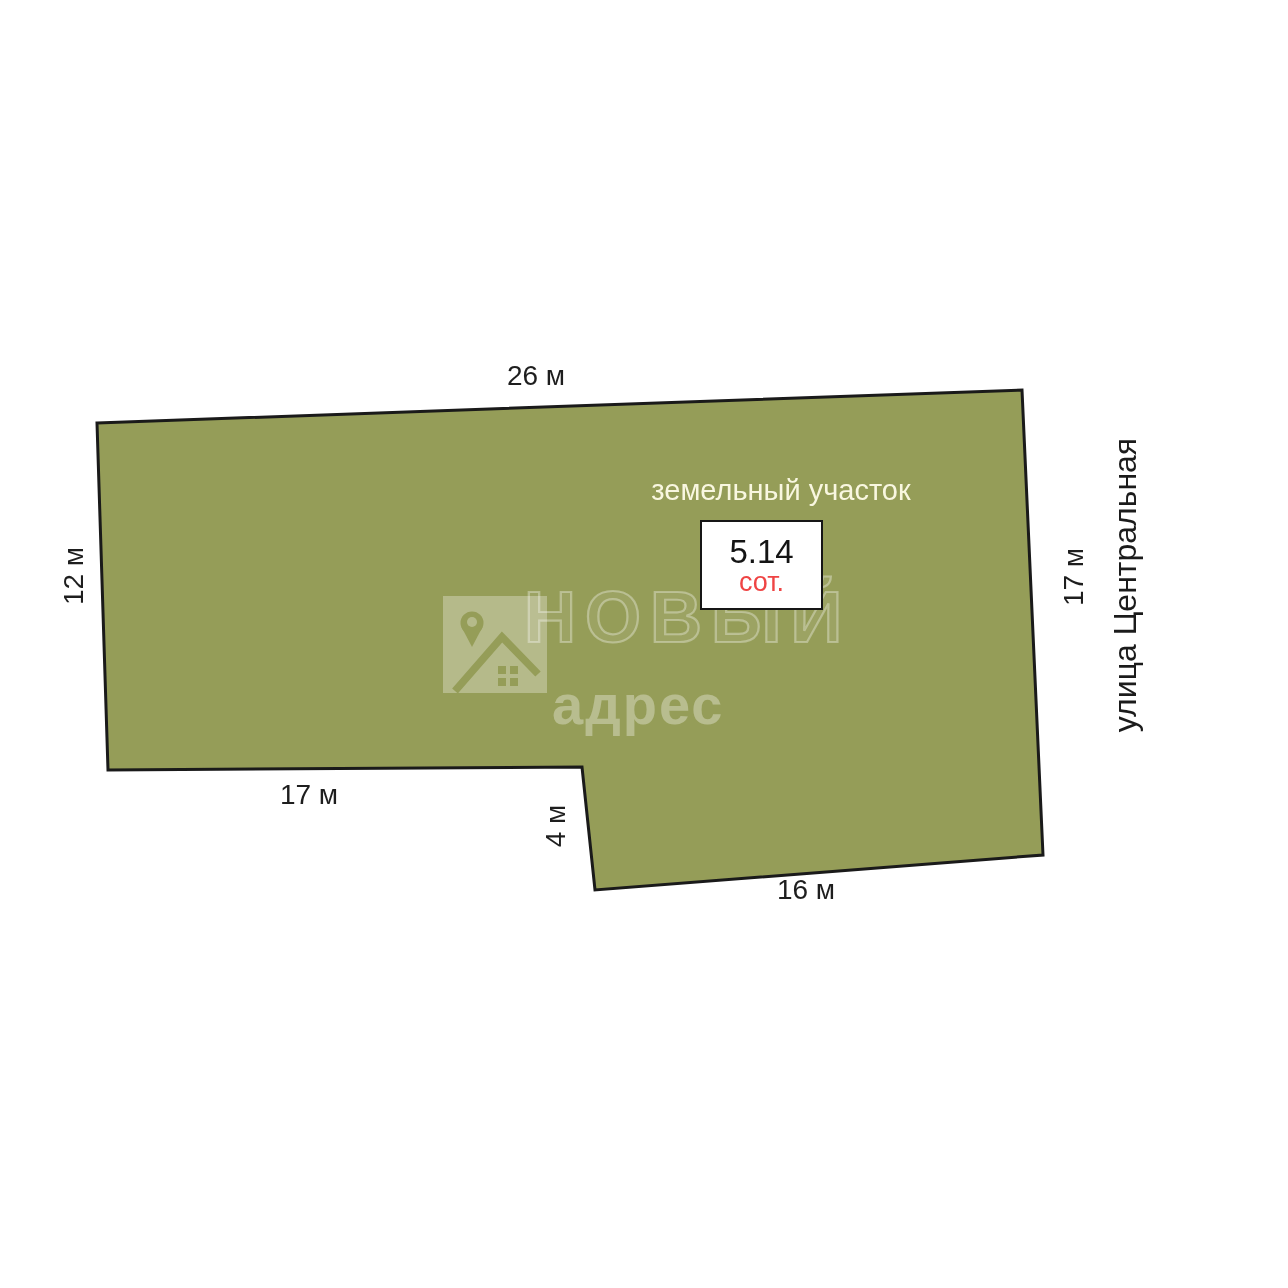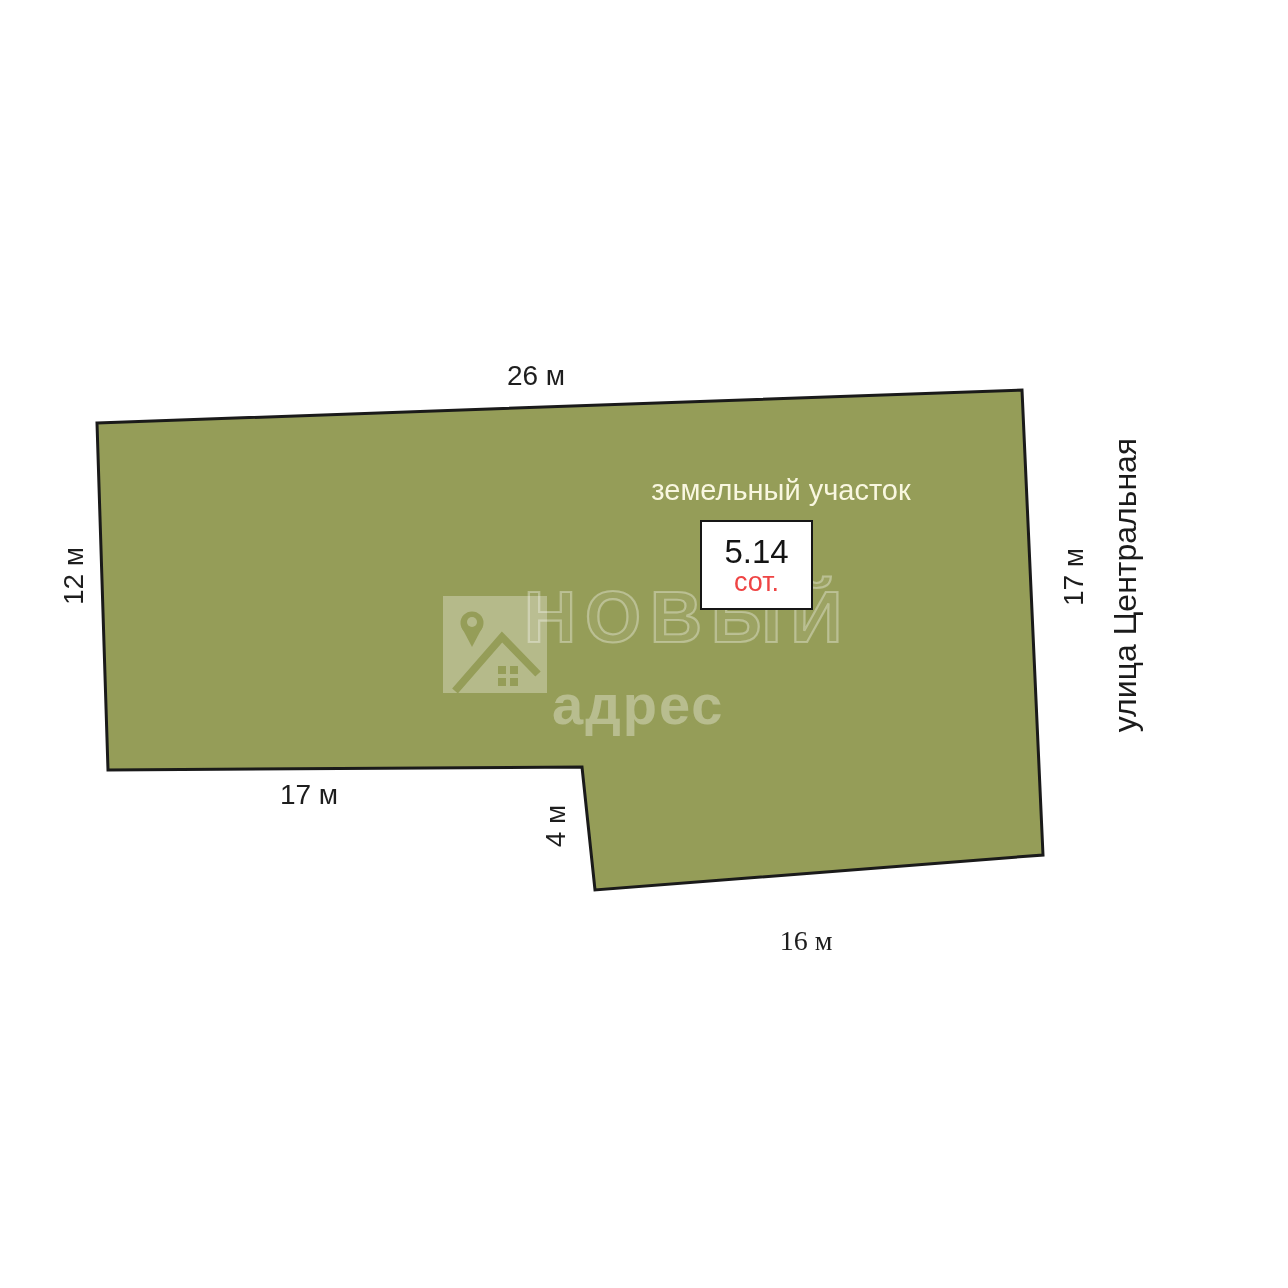--- a/index.html
+++ b/index.html
@@ -60,21 +60,21 @@
     font-weight: 700;
     color: rgba(255,255,255,0.33);
     white-space: nowrap;
     margin-top: 32px;
   }
   
   .area-box {
     position: absolute;
     left: 700px;
     top: 520px;
-    width: 113px;
+    width: 123px;
     height: 90px;
     background: #ffffff;
     border: 2px solid #161616;
     box-sizing: border-box;
     display: flex;
     flex-direction: column;
     align-items: center;
     justify-content: center;
     z-index: 3;
   }
@@ -98,21 +98,21 @@
     transform: translate(-50%, -50%);
     z-index: 4;
   }
   .dim.rot {
     transform: translate(-50%, -50%) rotate(-90deg);
   }
   .dim-top          { left: 536px;  top: 376px; }
   .dim-left         { left: 74px;   top: 576px; }
   .dim-bottom-left  { left: 309px;  top: 795px; }
   .dim-notch        { left: 556px;  top: 826px; }
-  .dim-bottom-right { left: 806px;  top: 941px; font-family: Liberation Serif, serif; }
+  .dim-bottom-right { left: 806px;  top: 890px; }
   .dim-right        { left: 1074px; top: 577px; }
   .street-label {
     position: absolute;
     left: 1125px;
     top: 585px;
     font-size: 32px;
     color: #1b1b1b;
     white-space: nowrap;
     transform: translate(-50%, -50%) rotate(-90deg);
     z-index: 4;

